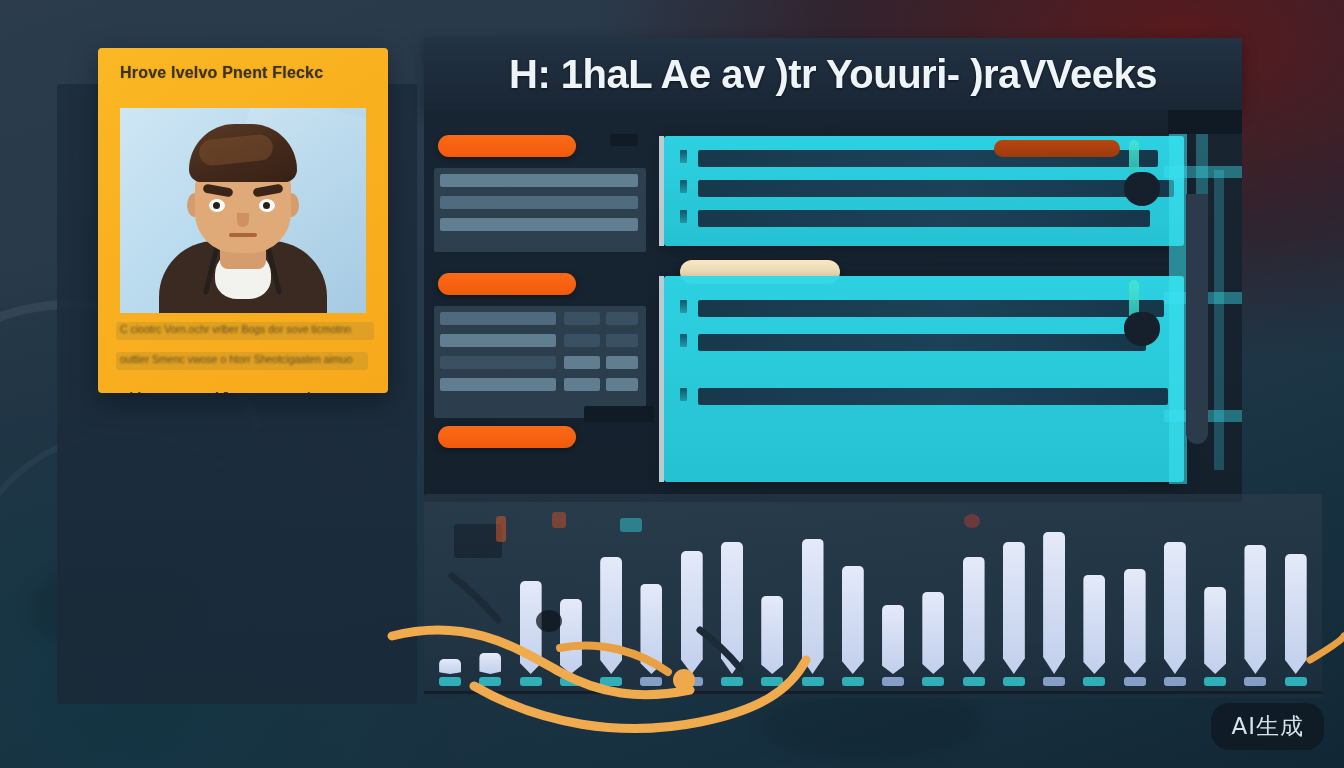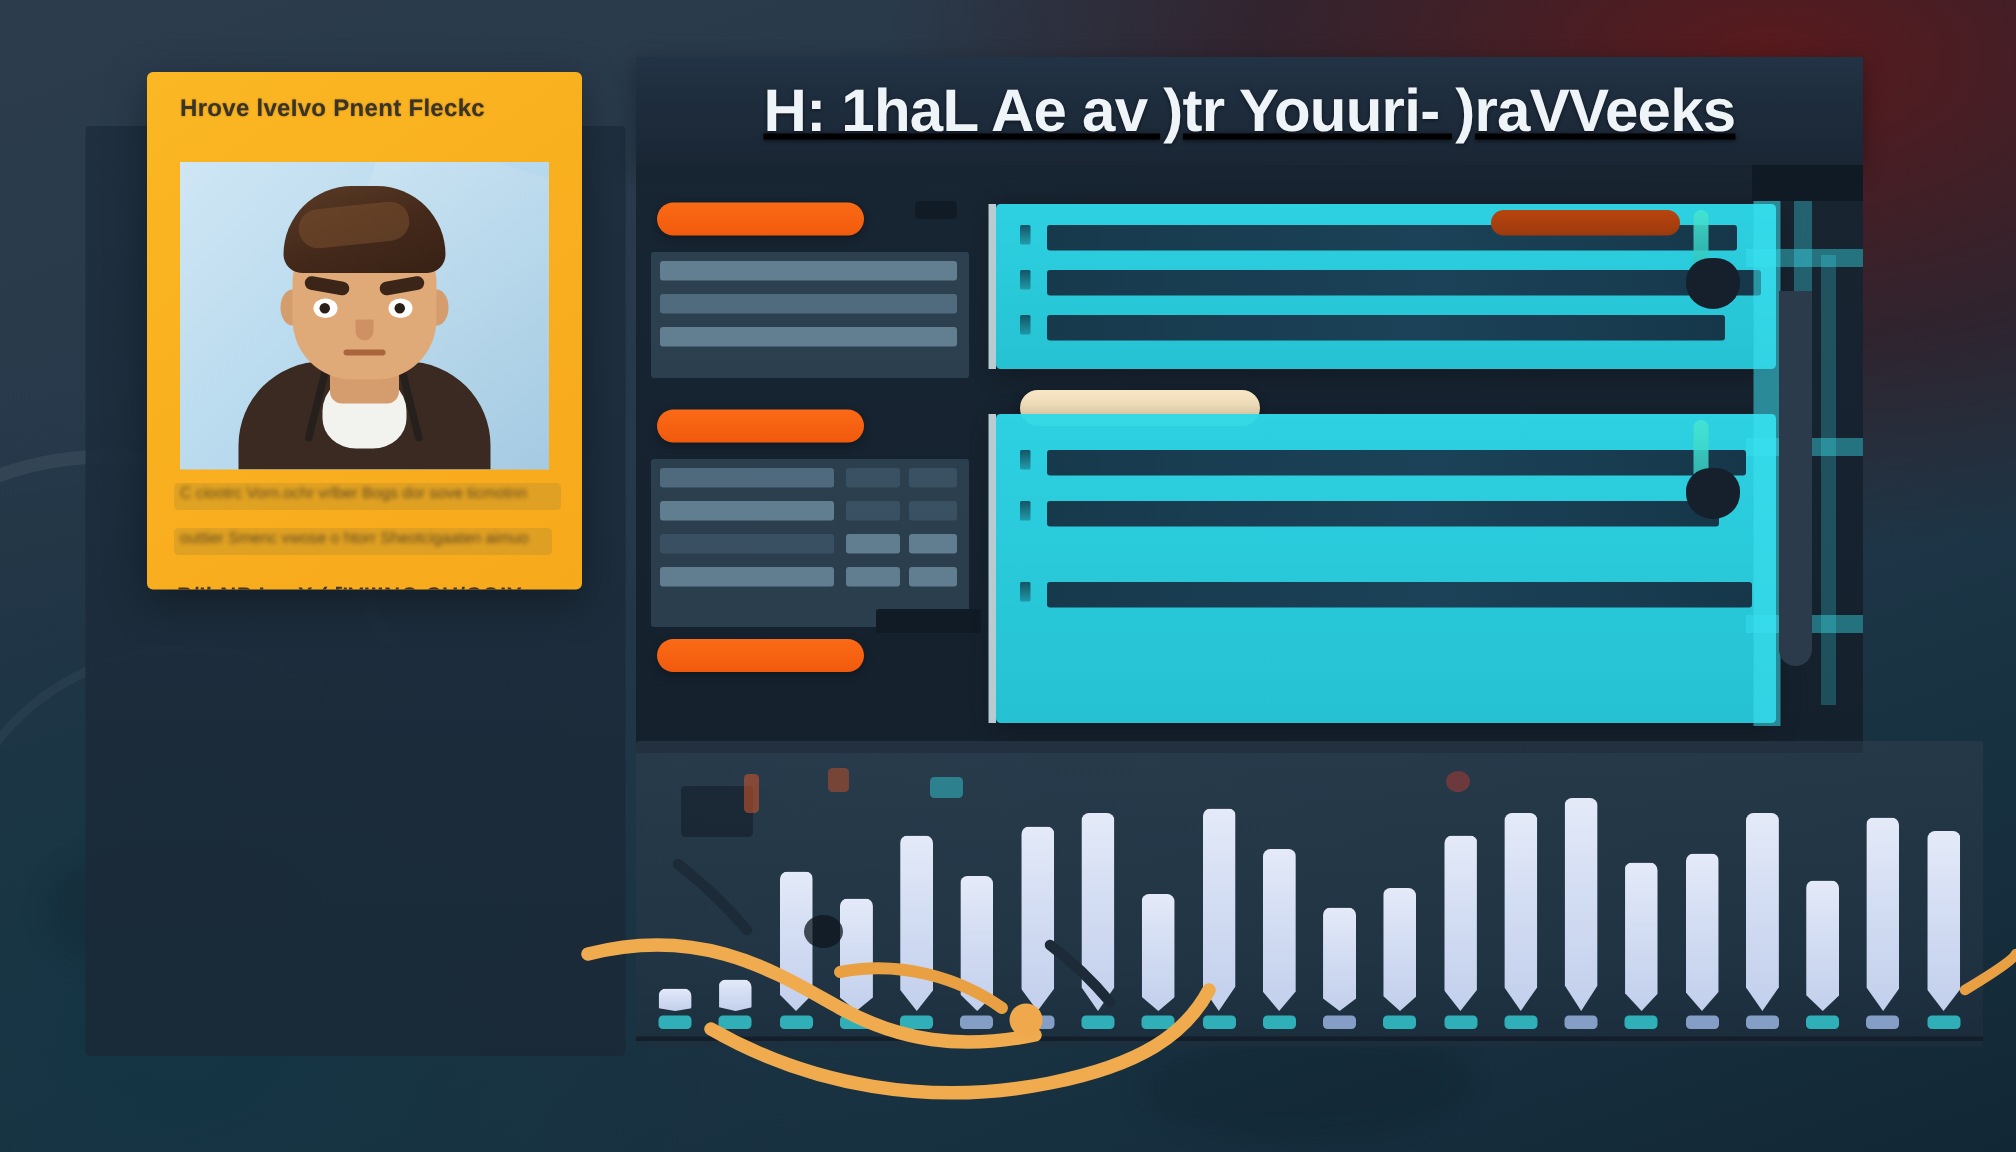--- a/index.html
+++ b/index.html
@@ -127,21 +127,21 @@
       radial-gradient(circle 10px at 128px 118px, rgba(140,88,26,0.55) 0 6px, transparent 7px),
       radial-gradient(ellipse 120px 14px at 196px 50px, rgba(255,240,210,0.45) 0%, rgba(120,190,205,0.45) 60%, transparent 100%);
   }
   .card-ghost-bar { position:absolute; background:rgba(255,215,140,0.38); border-radius:12px; }
 
   
   #header-bar {
     position:absolute; left:424px; top:38px; width:818px; height:72px;
     background:linear-gradient(180deg,#223345 0%, #1d2b3b 55%, #1a2634 100%);
     box-shadow:0 4px 14px rgba(0,0,0,0.32);
-    display:flex; align-items:center; justify-content:center;text-decoration:underline;
+    display:flex; align-items:center; justify-content:center;
   }
   #header-title {
     font-size:40px; font-weight:700; color:#eef4f8;
     letter-spacing:-0.5px; white-space:nowrap;
     text-shadow:0 1px 3px rgba(0,0,0,0.55);
     filter:blur(0.35px);
   }
 
   
   #workspace {
@@ -465,14 +465,15 @@
   <svg id="wire-svg" viewBox="0 0 1344 768">
     <path d="M 392 636 C 470 616 520 650 560 672 C 600 694 640 700 690 690" stroke="#f0ab4e" stroke-width="9" fill="none" stroke-linecap="round"></path>
     <path d="M 474 686 C 540 724 620 738 700 722 C 760 710 790 690 806 660" stroke="#f0ab4e" stroke-width="9" fill="none" stroke-linecap="round"></path>
     <path d="M 560 648 C 600 640 640 652 668 672" stroke="#e8a043" stroke-width="8" fill="none" stroke-linecap="round"></path>
     <circle cx="684" cy="680" r="11" fill="#efa94c"></circle>
     <path d="M 1310 660 C 1330 648 1342 640 1344 636" stroke="#e8a043" stroke-width="7" fill="none" stroke-linecap="round"></path>
     <path d="M 452 576 C 470 590 486 606 498 620" stroke="#1d2b38" stroke-width="7" fill="none" stroke-linecap="round"></path>
     <path d="M 700 630 C 716 642 730 656 740 668" stroke="#1d2b38" stroke-width="7" fill="none" stroke-linecap="round"></path>
   </svg>
 
+  <div id="watermark">AI生成</div>
 
 </div>
 
 </body></html>

